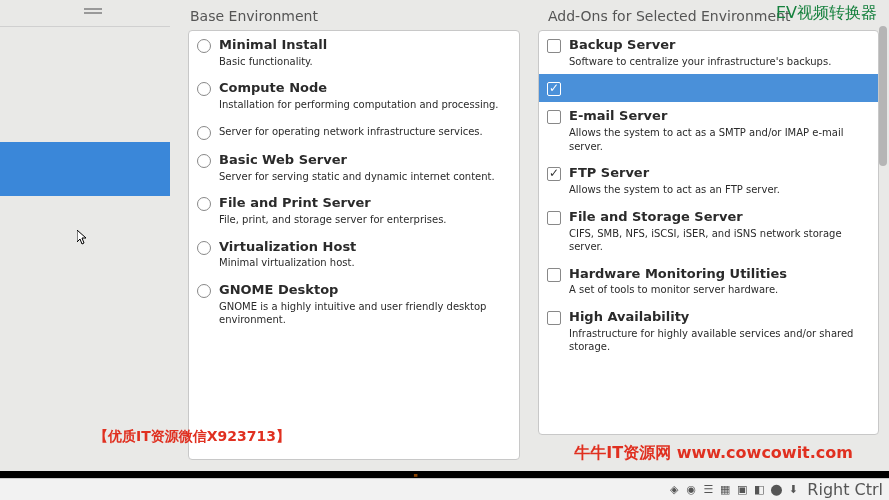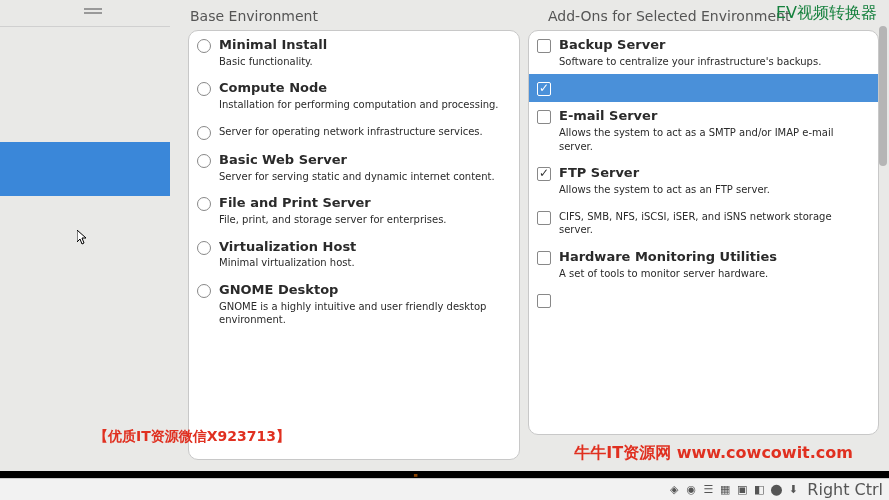--- a/index.html
+++ b/index.html
@@ -8,23 +8,23 @@
 .left-pane { width: 170px; background: #e9e9e7; position: relative; }
 .hub-icon { position: absolute; top: 8px; left: 84px; width: 18px; height: 4px; }
 .hub-line { width: 18px; height: 2px; background: #999; margin-bottom: 2px; }
 .hub-sel { position: absolute; top: 142px; left: 0; width: 170px; height: 54px; background: #3a87d9; }
 .divider-top { position: absolute; top: 26px; left: 0; width: 170px; height: 1px; background: #d0d0d0; }
 .cursor { position: absolute; top: 230px; left: 77px; font-size: 14px; color: #000; }
 .main { flex: 1; display: flex; background: #e9e9e7; }
 .base-col { width: 358px; display: flex; flex-direction: column; }
 .addon-col { flex: 1; display: flex; flex-direction: column; }
 .sec-title { font-size: 14px; color: #555; padding: 8px 16px 6px 20px; }
-.list { overflow-y: auto; background: #fff; border: 1px solid #c8c8c8; border-radius: 10px; }
+.list { overflow-y: auto; background: #fff; border: 1px solid #c8c8c8; border-radius: 4px; }
 .base-col .list { margin: 0 8px 0 18px; height: 430px; }
-.addon-col .list { margin: 0 10px 0 0; height: 405px; }
+.addon-col .list { margin: 0 10px 0 10px; height: 405px; }
 .item { display: flex; align-items: flex-start; padding: 6px 10px 6px 8px; }
 .item.sel { background: #4a90d9; color: #fff; }
 .radio { flex: 0 0 14px; width: 14px; height: 14px; border: 1.5px solid #888; border-radius: 50%; margin-top: 2px; margin-right: 8px; position: relative; background: #fff; }
 .radio.checked::after { content: ""; position: absolute; top: 2px; left: 2px; width: 6px; height: 6px; background: #333; border-radius: 50%; }
 .item.sel .radio { border-color: #fff; }
 .item.sel .radio.checked::after { background: #fff; }
 .check { flex: 0 0 14px; width: 14px; height: 14px; border: 1.5px solid #888; border-radius: 2px; margin-top: 2px; margin-right: 8px; position: relative; background: #fff; }
 .check.checked::after { content: ""; position: absolute; top: -2px; left: 1px; font-size: 12px; color: #333; content: "✓"; font-weight: bold; }
 .item.sel .check { border-color: #fff; background: #4a90d9; }
 .item.sel .check.checked::after { color: #fff; }
@@ -138,32 +138,37 @@
           <div class="item">
             <span class="check checked"></span>
             <span class="txt">
               <div class="name">FTP Server</div>
               <div class="desc">Allows the system to act as an FTP server.</div>
             </span>
           </div>
           <div class="item">
             <span class="check"></span>
             <span class="txt">
+              <div class="name">File and Storage Server</div>
               <div class="desc">CIFS, SMB, NFS, iSCSI, iSER, and iSNS network storage server.</div>
             </span>
           </div>
           <div class="item">
             <span class="check"></span>
             <span class="txt">
               <div class="name">Hardware Monitoring Utilities</div>
               <div class="desc">A set of tools to monitor server hardware.</div>
             </span>
           </div>
           <div class="item">
             <span class="check"></span>
+            <span class="txt">
+              <div class="name">High Availability</div>
+              <div class="desc">Infrastructure for highly available services and/or shared storage.</div>
+            </span>
           </div>
         </div>
       <div class="scrollbar"></div>
     </div>
   </div>
 </div>
 
 <div class="watermark-tr">EV视频转换器</div>
 <div class="watermark-red1">【优质IT资源微信X923713】</div>
 <div class="watermark-red2">牛牛IT资源网 www.cowcowit.com</div>

